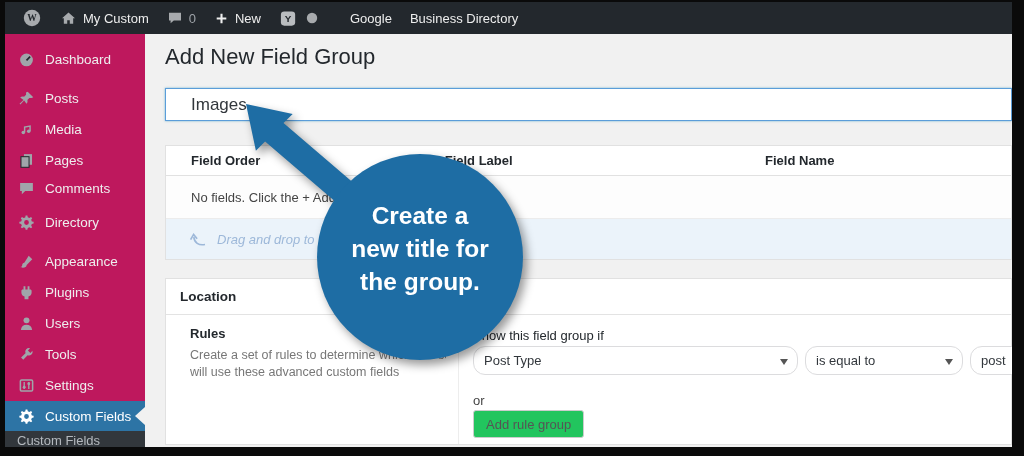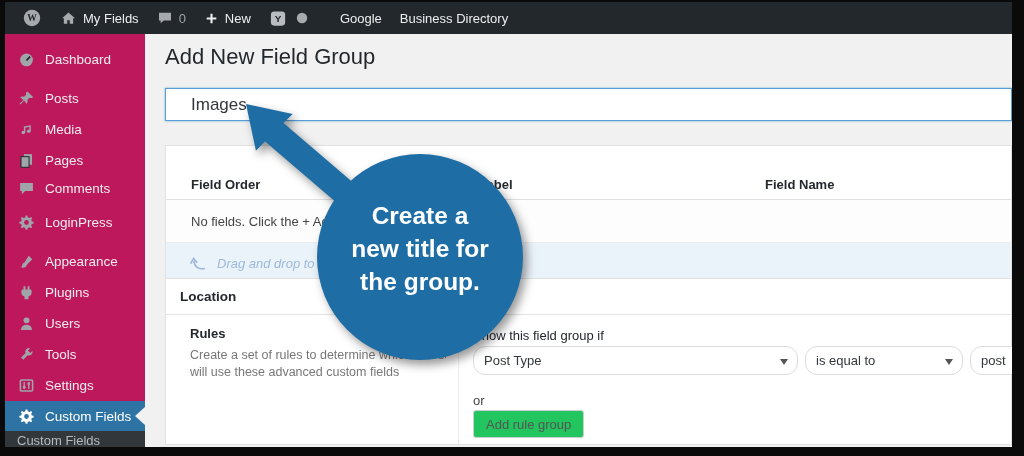--- a/index.html
+++ b/index.html
@@ -30,21 +30,21 @@
 
   
   .page-title { position:absolute; left:160px; top:42px; font-size:22px; font-weight:400; color:#23282d; }
   .title-input { position:absolute; left:160px; top:86px; width:847px; height:33px; background:#fff;
                  border:1px solid #5b9dd9; box-shadow:0 0 2px rgba(30,140,190,.6); font-size:17px;
                  color:#32373c; padding:0 25px; font-family:inherit; }
 
   .fields-box { position:absolute; left:160px; top:143px; width:847px; background:#fff;
                 border:1px solid #e1e1e1; }
   .fb-head { display:flex; height:30px; align-items:center; border-bottom:1px solid #e1e1e1;
-             font-size:13px; font-weight:bold; color:#23282d; background:#fff;margin-top:24px; }
+             font-size:13px; font-weight:bold; color:#23282d; background:#fff; }
   .fb-head .c1 { width:24%; padding-left:25px; }
   .fb-head .c2 { width:26%; text-align:center; }
   .fb-head .c3 { width:50%; text-align:center; }
   .fb-empty { height:43px; display:flex; align-items:center; padding-left:25px; font-size:13px;
               color:#444; background:#fdfdfd; border-bottom:1px solid #ececec; }
   .fb-drag { height:40px; display:flex; align-items:center; gap:9px; padding-left:22px;
              background:#ebf3fa; color:#9db8d9; font-size:13px; font-style:italic; }
   .fb-drag .ic { color:#9db8d9; }
 
   .loc-box { position:absolute; left:160px; top:276px; width:847px; height:167px; background:#fff;
@@ -87,21 +87,21 @@
     <div class="ab-item">
       <svg class="ic" width="20" height="20" viewBox="0 0 20 20">
         <circle cx="10" cy="10" r="8.2" fill="#a7aaad"></circle>
         <text x="10" y="13.4" font-size="9.5" font-weight="bold" fill="#23282d" text-anchor="middle" font-family="Liberation Serif, DejaVu Serif, serif">W</text>
       </svg>
     </div>
     <div class="ab-item">
       <svg class="ic" width="17" height="17" viewBox="0 0 20 20" fill="#a7aaad">
         <path d="M10 2.8L2.4 9.6h2.1v6.6h4v-4.1h3v4.1h4V9.6h2.1z"></path>
       </svg>
-      <span>My Fields</span>
+      <span>My Custom</span>
     </div>
     <div class="ab-item">
       <svg class="ic" width="16" height="16" viewBox="0 0 20 20" fill="#a7aaad">
         <path d="M2.5 3.5h15v9.5H8.5l-4 3.7v-3.7h-2z"></path>
       </svg>
       <span class="num">0</span>
     </div>
     <div class="ab-item">
       <svg class="ic" width="15" height="15" viewBox="0 0 20 20" fill="#eeeeee">
         <path d="M8.6 3.6h2.8v5h5v2.8h-5v5H8.6v-5h-5V8.6h5z"></path>
@@ -158,21 +158,21 @@
     <div class="mi" style="top:139px">
       <svg class="ic" width="17" height="17" viewBox="0 0 20 20" fill="currentColor">
         <path d="M2.5 3.5h15v9.5H8.5l-4 3.7v-3.7h-2z"></path>
       </svg>
       <span>Comments</span>
     </div>
     <div class="mi" style="top:173px">
       <svg class="ic" width="17" height="17" viewBox="0 0 20 20">
         <path fill-rule="evenodd" fill="currentColor" d="M9 1.8h2l.5 2.1 1.9.8 1.9-1.2 1.4 1.4-1.2 1.9.8 1.9 2.1.5v2l-2.1.5-.8 1.9 1.2 1.9-1.4 1.4-1.9-1.2-1.9.8-.5 2.1H9l-.5-2.1-1.9-.8-1.9 1.2-1.4-1.4 1.2-1.9-.8-1.9-2.1-.5v-2l2.1-.5.8-1.9L3.3 5l1.4-1.4 1.9 1.2 1.9-.8zM10 7.2a2.8 2.8 0 100 5.6 2.8 2.8 0 000-5.6z"></path>
       </svg>
-      <span>LoginPress</span>
+      <span>Directory</span>
     </div>
     <div class="mi" style="top:212px">
       <svg class="ic" width="17" height="17" viewBox="0 0 20 20" fill="currentColor">
         <path d="M12.6 3.2l4.2 4.2-6.6 6.6c-.2 2.1-1.9 3.4-4.7 3.3-1 0-2.1-.2-2.6-.7 1.3-.4 1.9-1.1 2-2.2.1-1.6 1-2.7 2.5-3z"></path>
       </svg>
       <span>Appearance</span>
     </div>
     <div class="mi" style="top:243px">
       <svg class="ic" width="17" height="17" viewBox="0 0 20 20" fill="currentColor">
         <path d="M6.5 2.5v4h-1c-.8 0-1.5.7-1.5 1.5v2.3c0 2.2 1.6 4 3.7 4.4v3.1h4.6v-3.1c2.1-.4 3.7-2.2 3.7-4.4V8c0-.8-.7-1.5-1.5-1.5h-1v-4h-2.2v4H8.7v-4z"></path>

